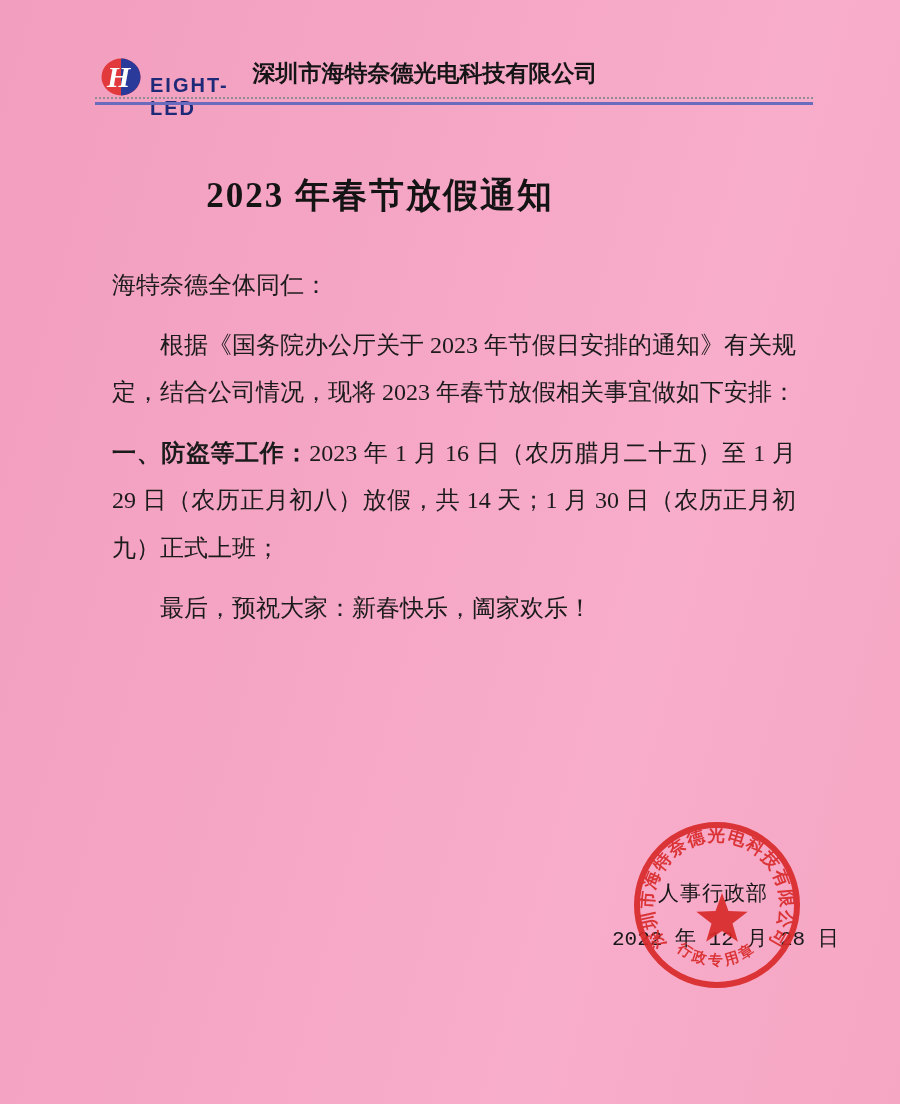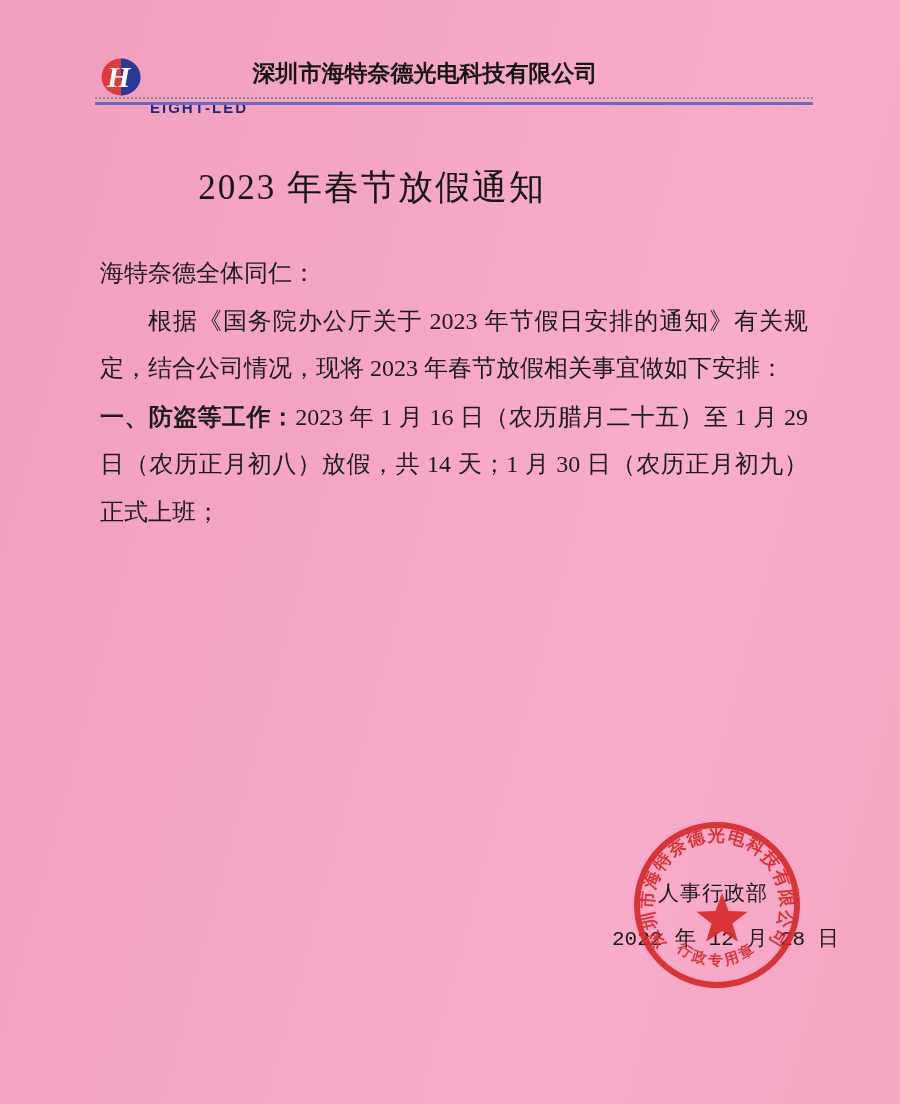--- a/index.html
+++ b/index.html
@@ -7,37 +7,37 @@
     position:relative; width:900px; height:1104px; overflow:hidden;
     background:linear-gradient(105deg,#f29ebe 0%,#f5a5c4 35%,#f8adca 68%,#f5a6c3 100%);
     font-family:"Liberation Serif","DejaVu Serif",serif;
     color:#1c1c1c;
   }
   
   .logo{position:absolute; left:100px; top:56px; width:160px; height:46px;}
   .logo-text{
     position:absolute; left:50px; top:18px;
     font-family:"Liberation Sans","DejaVu Sans",sans-serif;
-    font-weight:bold; font-size:15px; letter-spacing:2px; color:#1e2a78;margin-top:25px;
+    font-weight:bold; font-size:20px; letter-spacing:2px; color:#1e2a78;
   }
   .company-name{
     position:absolute; left:60px; top:58px; width:730px; text-align:center;
     font-family:"Liberation Sans","DejaVu Sans",sans-serif;
     font-weight:bold; font-size:23px; color:#151515;
   }
   .divider-dotted{position:absolute; left:95px; top:97px; width:718px; border-top:2px dotted #8d8d96;}
   .divider-solid{position:absolute; left:95px; top:102px; width:718px; height:3px; background:#6b6bbd;}
   
   .doc-title{
-    position:absolute; left:0; top:160px; width:736px; margin:4px; text-align:center;
-    font-size:35px; font-weight:normal; letter-spacing:2px; color:#141414;
+    position:absolute; left:0; top:160px; width:736px; margin:12px; text-align:center;
+    font-size:35px; font-weight:bold; letter-spacing:2px; color:#141414;
   }
   
   .body-text{position:absolute; left:100px; top:250px; width:708px;}
-  .para{margin:0; text-align:justify; font-size:24px; line-height:47.6px; color:#1b1b1b;}
+  .para{margin:12px; text-align:justify; font-size:24px; line-height:47.6px; color:#1b1b1b;}
   .para.indent{text-indent:2em;}
   .run.bold{
     font-family:"Liberation Sans","DejaVu Sans",sans-serif;
     font-weight:bold;
   }
   
   .dept{
     position:absolute; left:658px; top:879px;
     font-size:21px; letter-spacing:1px; color:#181818;
   }
@@ -67,20 +67,21 @@
   <div class="company-name">深圳市海特奈德光电科技有限公司</div>
   <div class="divider-dotted"></div>
   <div class="divider-solid"></div>
 
   <h1 class="doc-title">2023 年春节放假通知</h1>
 
   <main class="body-text">
       <p class="para"><span class="run">海特奈德全体同仁：</span></p>
       <p class="para indent"><span class="run">根据《国务院办公厅关于 2023 年节假日安排的通知》有关规定，结合公司情况，现将 2023 年春节放假相关事宜做如下安排：</span></p>
       <p class="para"><span class="run bold">一、防盗等工作：</span><span class="run">2023 年 1 月 16 日（农历腊月二十五）至 1 月 29 日（农历正月初八）放假，共 14 天；1 月 30 日（农历正月初九）正式上班；</span></p>
+      <p class="para indent"><span class="run">最后，预祝大家：新春快乐，阖家欢乐！</span></p>
     </main>
 
   <div class="dept">人事行政部</div>
   <div class="sign-date">2022 年 12 月 28 日</div>
 
   <svg class="stamp" width="176" height="176" viewBox="0 0 176 176">
     <defs>
       <path id="arcTop" d="M 34.6 123.7 A 64 64 0 1 1 139.4 123.7" fill="none"></path>
       <path id="arcBottom" d="M 44.6 129.4 A 60 60 0 0 0 129.4 129.4" fill="none"></path>
     </defs>

